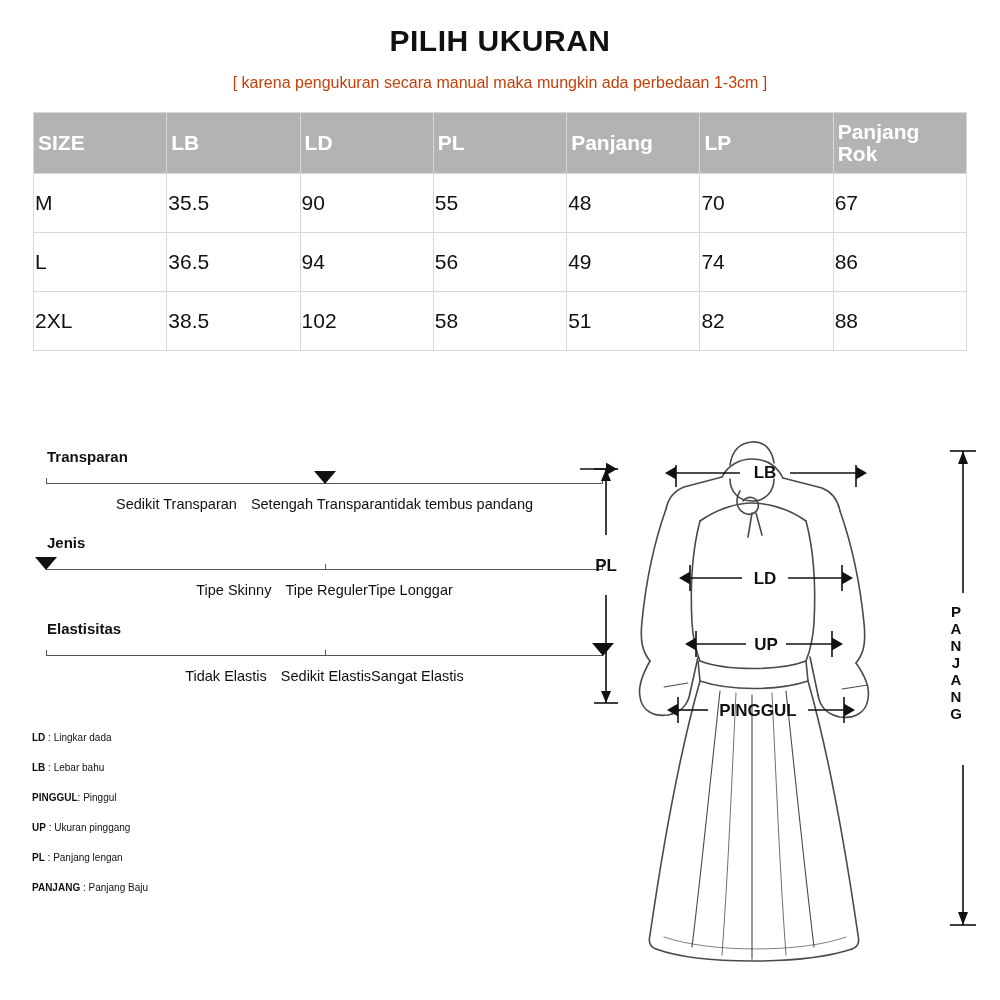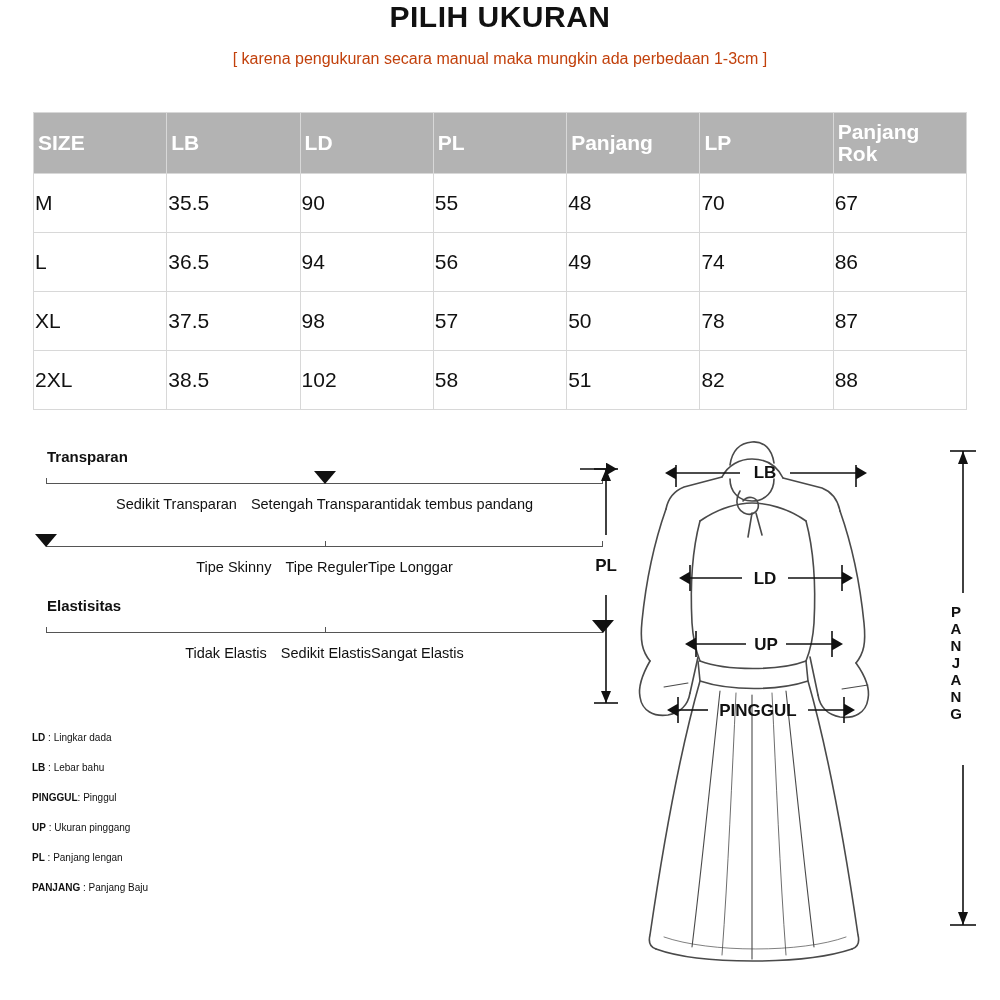--- a/index.html
+++ b/index.html
@@ -15,21 +15,21 @@
     color: #111111;
     overflow: hidden;
   }
 
   
   .title {
     text-align: center;
     font-size: 30px;
     font-weight: bold;
     letter-spacing: 0.5px;
-    margin-top: 0;
+    margin-top: 24px;
   }
   .subtitle {
     text-align: center;
     font-size: 16px;
     margin-top: 16px;
     color: #c2410c;
   }
 
   
   .size-table {
@@ -184,29 +184,20 @@
     <tr>
       <td>L</td>
       <td>36.5</td>
       <td>94</td>
       <td>56</td>
       <td>49</td>
       <td>74</td>
       <td>86</td>
     </tr>
     <tr>
-      <td>XL</td>
-      <td>37.5</td>
-      <td>98</td>
-      <td>57</td>
-      <td>50</td>
-      <td>78</td>
-      <td>87</td>
-    </tr>
-    <tr>
       <td>2XL</td>
       <td>38.5</td>
       <td>102</td>
       <td>58</td>
       <td>51</td>
       <td>82</td>
       <td>88</td>
     </tr>
   </tbody>
 </table>
@@ -221,20 +212,21 @@
       <div class="marker" style="left:50%;"></div>
     </div>
     <div class="scale-labels">
       <span>Sedikit Transparan</span>
       <span>Setengah Transparan</span>
       <span>tidak tembus pandang</span>
     </div>
   </div>
 
   <div class="attr-block">
+    <div class="attr-name">Jenis</div>
     <div class="scale">
       <div class="scale-line"></div>
       <div class="tick-mid"></div>
       <div class="marker" style="left:0%;"></div>
     </div>
     <div class="scale-labels">
       <span>Tipe Skinny</span>
       <span>Tipe  Reguler</span>
       <span>Tipe Longgar</span>
     </div>

